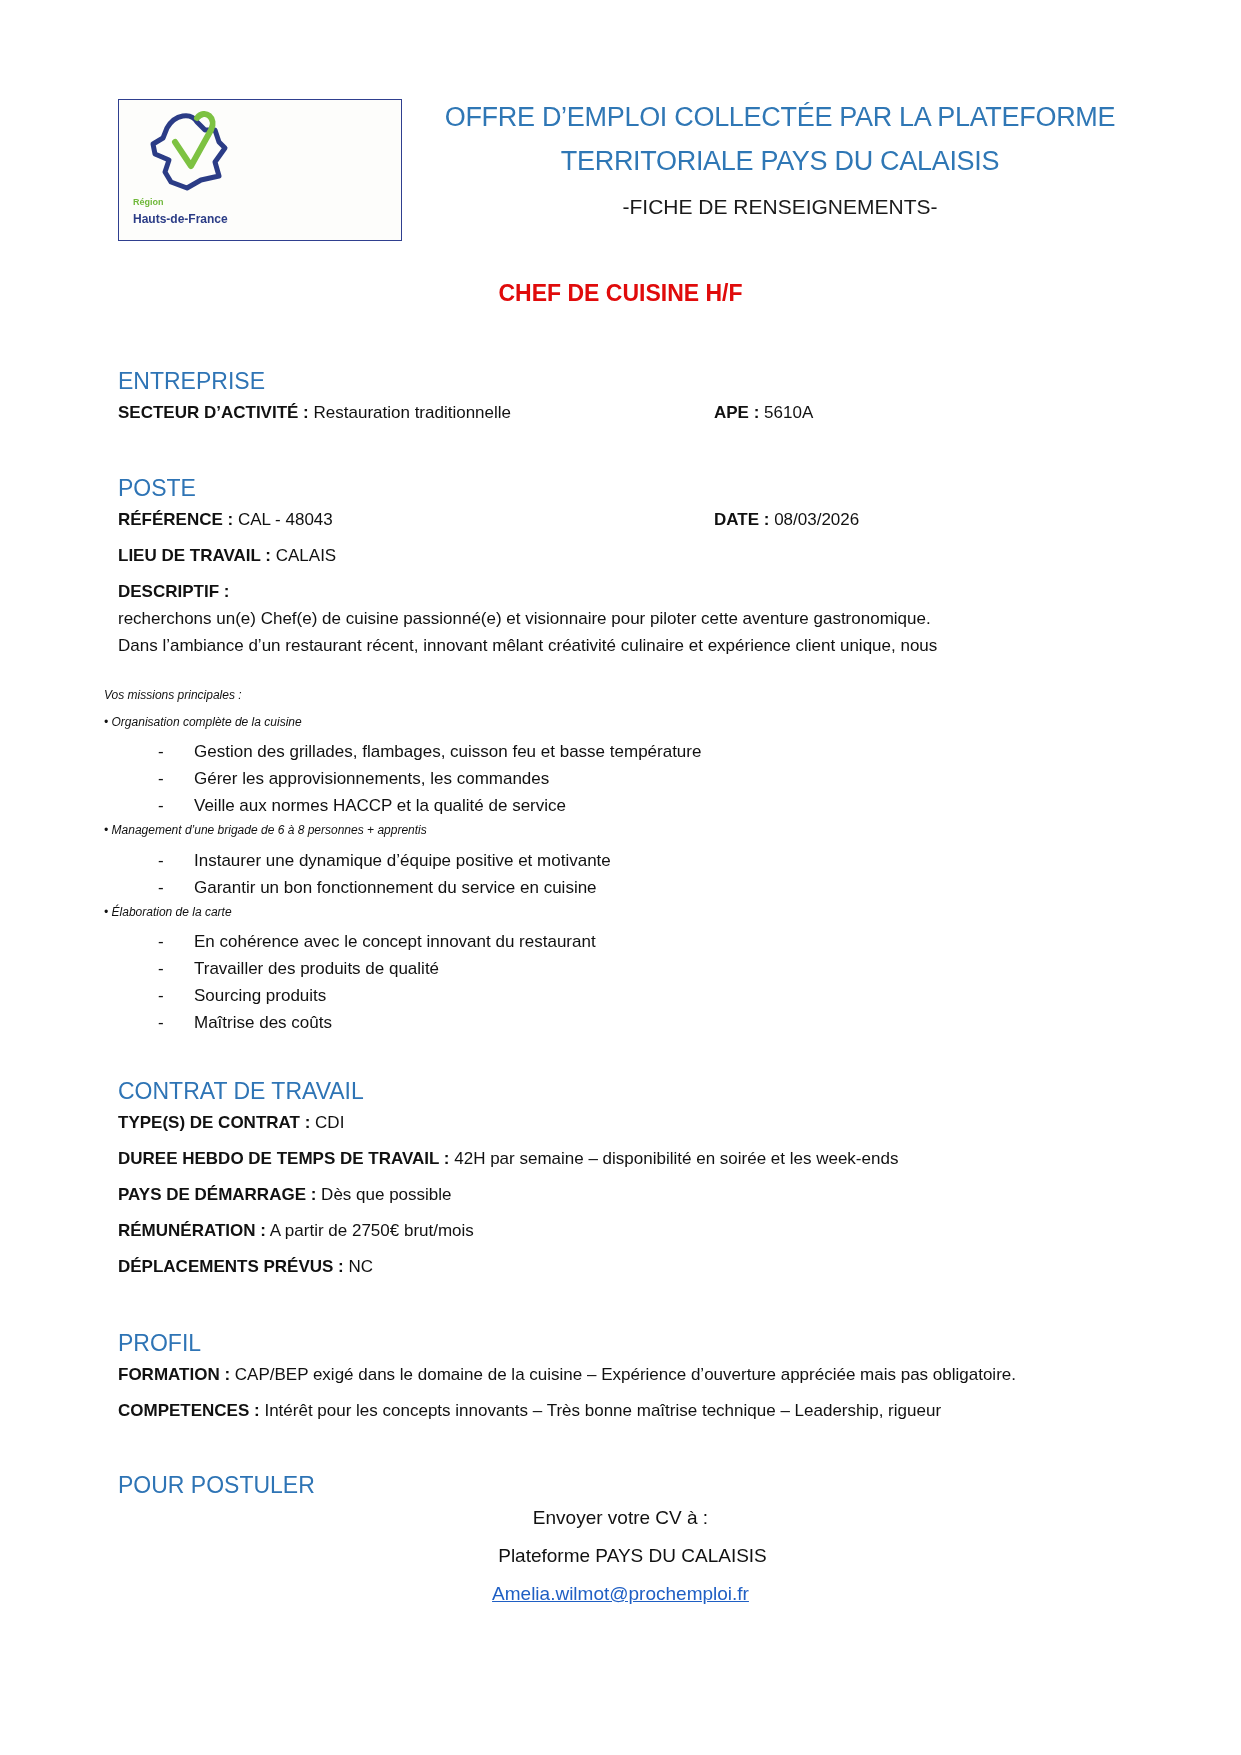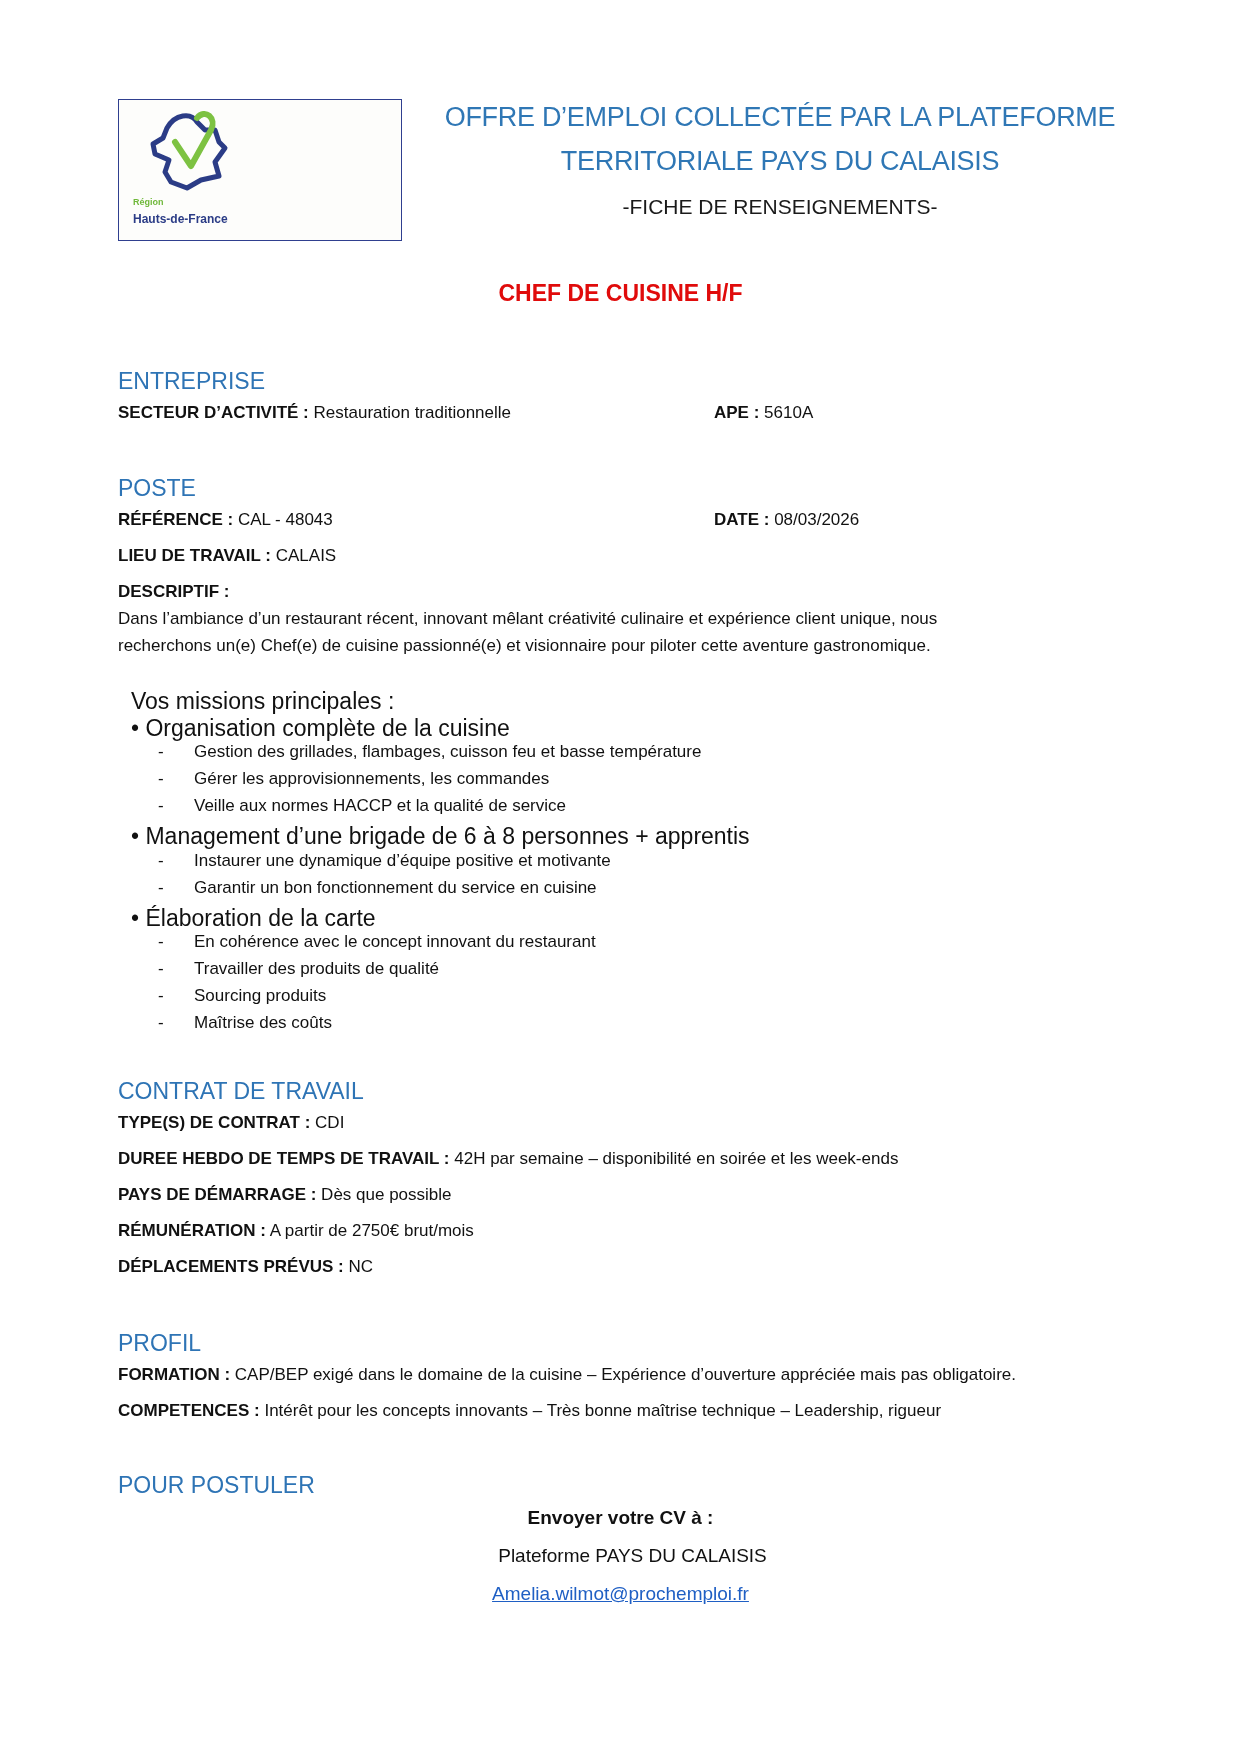--- a/index.html
+++ b/index.html
@@ -24,21 +24,21 @@
     
     .title-main { left: 420px; width: 720px; text-align: center; color: #2f77b5; font-size: 27px; letter-spacing: -0.3px; }
     .title-sub { left: 420px; width: 720px; text-align: center; color: #1a1a1a; font-size: 21px; }
 
     .job-title { left: 0; width: 1241px; text-align: center; color: #e00b0b; font-weight: bold; font-size: 23px; }
 
     .section { left: 118px; color: #2e74b5; font-size: 23px; }
     .field { font-size: 17px; white-space: nowrap; }
     .field b { font-weight: bold; }
     .para { left: 118px; font-size: 17px; line-height: 27px; width: 1000px; }
-    .bullet { left: 131px; font-size: 23px; white-space: nowrap; }
+    .bullet { left: 104px; font-size: 12px; white-space: nowrap; font-style: italic; }
     .dash { left: 158px; font-size: 17px; }
     .dash-text { left: 194px; font-size: 17px; white-space: nowrap; }
 
     .center-line { left: 0; width: 1241px; text-align: center; font-size: 19px; }
     .email-link { color: #1f5fc4; text-decoration: underline; cursor: pointer; }
   </style>
 </head>
 <body>
 
 <div class="abs logo">
@@ -73,22 +73,22 @@
 <div class="abs field" style="left:714px; top:510px;">
   <b>DATE :</b><span> 08/03/2026</span>
 </div>
 <div class="abs field" style="left:118px; top:546px;">
   <b>LIEU DE TRAVAIL :</b><span> CALAIS</span>
 </div>
 <div class="abs field" style="left:118px; top:582px;">
   <b>DESCRIPTIF :</b>
 </div>
 <div class="abs para" style="top:605px;">
+  <div>recherchons un(e) Chef(e) de cuisine passionné(e) et visionnaire pour piloter cette aventure gastronomique.</div>
   <div>Dans l’ambiance d’un restaurant récent, innovant mêlant créativité culinaire et expérience client unique, nous</div>
-  <div>recherchons un(e) Chef(e) de cuisine passionné(e) et visionnaire pour piloter cette aventure gastronomique.</div>
 </div>
 
 <div class="abs bullet" style="top:688px;">Vos missions principales :</div>
 
 <div class="abs bullet" style="top:715px;">• Organisation complète de la cuisine</div>
 <div class="abs dash" style="top:742px;">-</div>
 <div class="abs dash-text" style="top:742px;">Gestion des grillades, flambages, cuisson feu et basse température</div>
 <div class="abs dash" style="top:769px;">-</div>
 <div class="abs dash-text" style="top:769px;">Gérer les approvisionnements, les commandes</div>
 <div class="abs dash" style="top:796px;">-</div>
@@ -129,17 +129,17 @@
 
 <div class="abs section" style="top:1330px;">PROFIL</div>
 <div class="abs field" style="left:118px; top:1365px;">
   <b>FORMATION :</b><span> CAP/BEP exigé dans le domaine de la cuisine – Expérience d’ouverture appréciée mais pas obligatoire.</span>
 </div>
 <div class="abs field" style="left:118px; top:1401px;">
   <b>COMPETENCES :</b><span> Intérêt pour les concepts innovants – Très bonne maîtrise technique – Leadership, rigueur</span>
 </div>
 
 <div class="abs section" style="top:1472px;">POUR POSTULER</div>
-<div class="abs center-line" style="top:1507px; font-weight:bold;">Envoyer votre CV à :</div>
+<div class="abs center-line" style="top:1507px; font-weight:normal;">Envoyer votre CV à :</div>
 <div class="abs center-line" style="top:1545px;padding-left:12px;">Plateforme PAYS DU CALAISIS</div>
 <div class="abs center-line" style="top:1583px;">
   <a class="email-link">Amelia.wilmot@prochemploi.fr</a>
 </div>
 
 </body></html>

